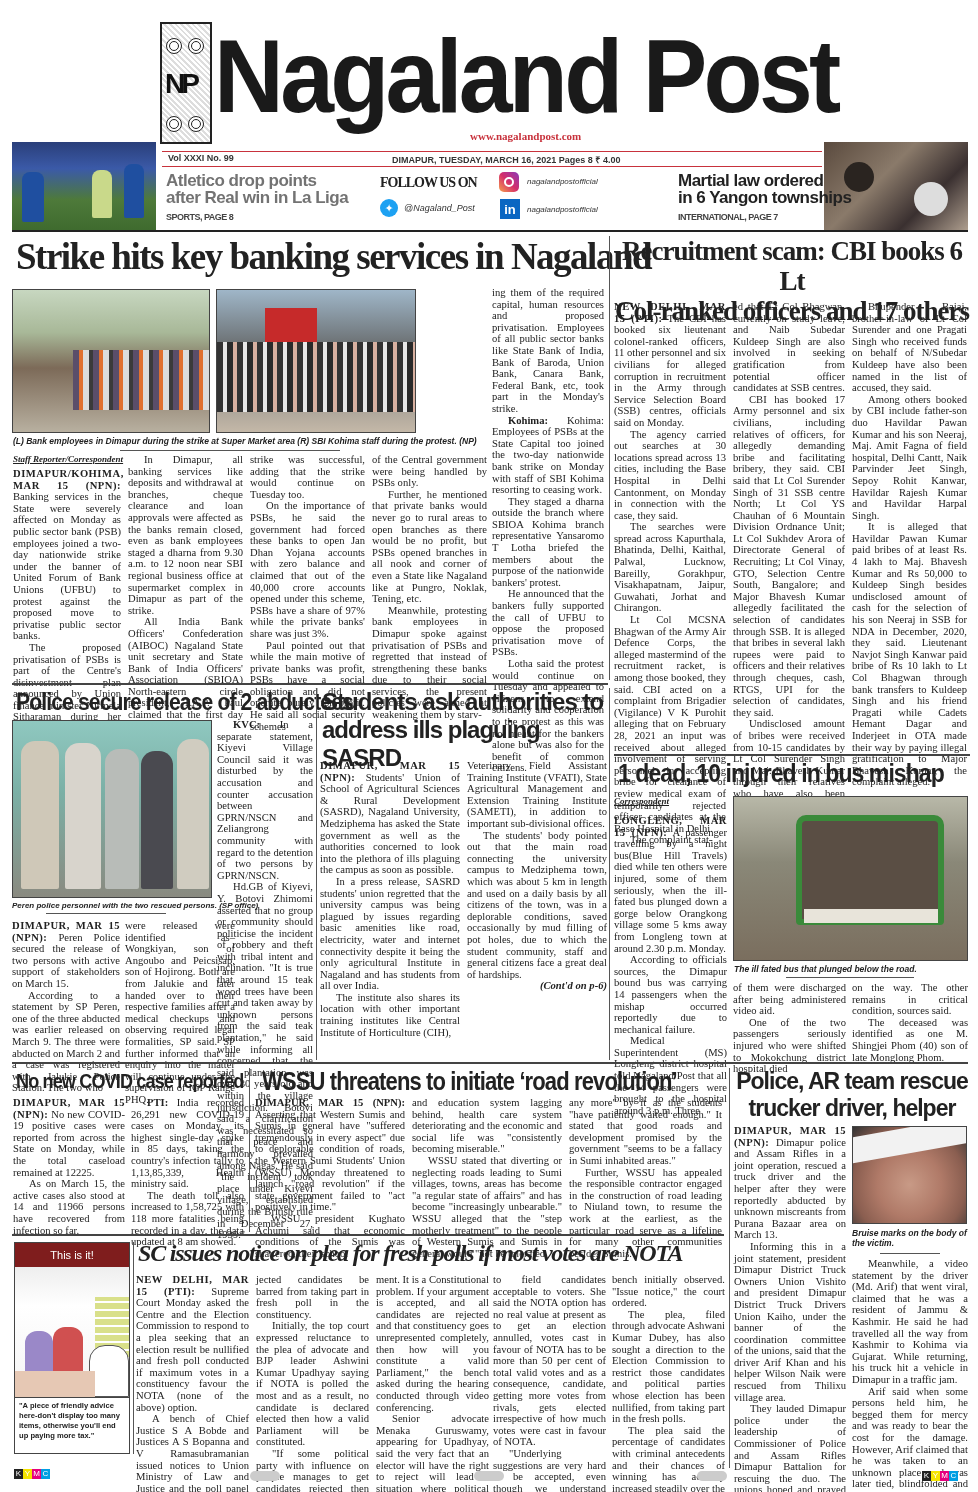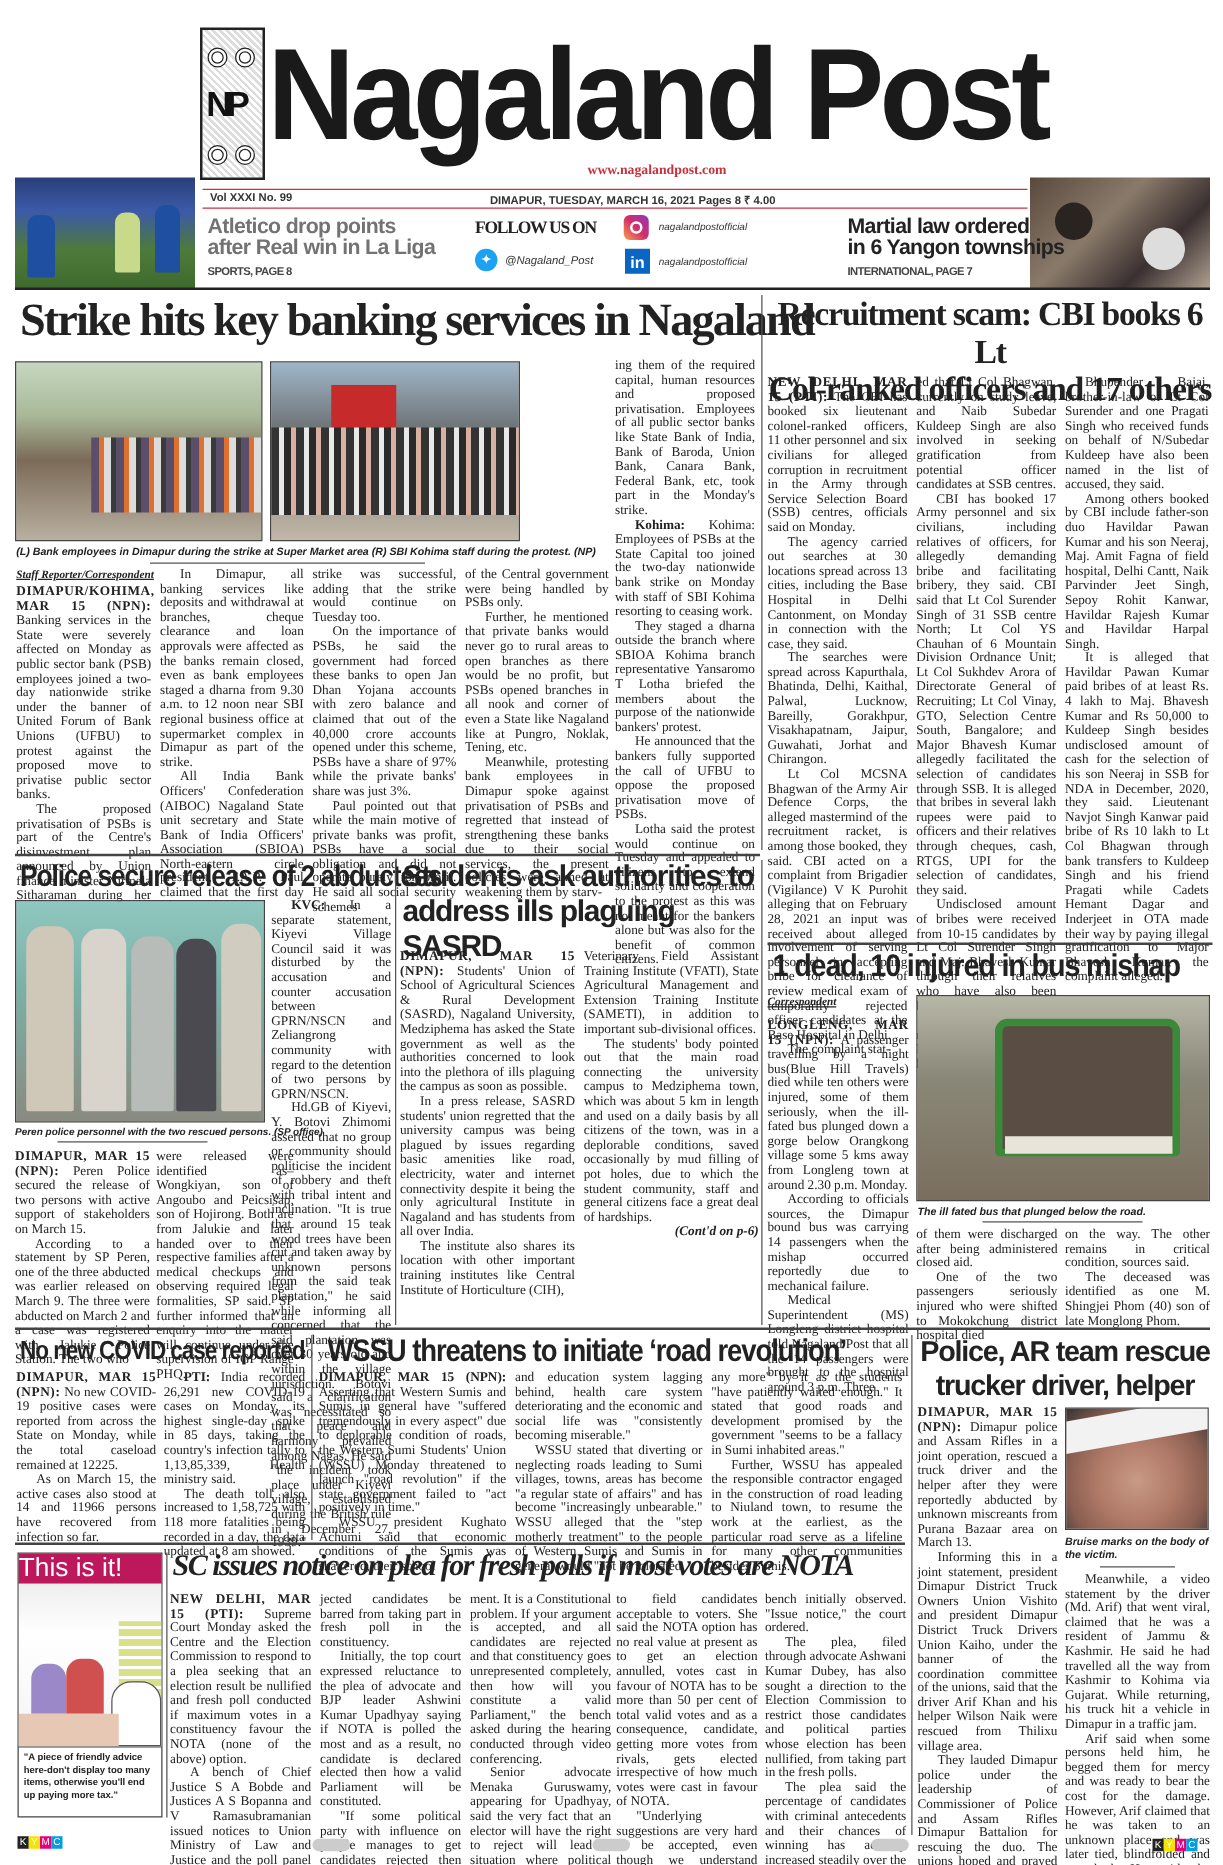--- a/index.html
+++ b/index.html
@@ -186,21 +186,21 @@
   <div class="abs" style="left:70px;top:112px;width:134px;height:14px;background:#e8e4da"></div>
 </div>
 <div class="abs caption" style="left:734px;top:964px;font-size:8.5px;white-space:nowrap">The ill fated bus that plunged below the road.</div>
 <div class="abs" style="left:786px;top:977px;width:128px;height:1px;background:#555"></div>
 <div class="abs body" style="left:614px;top:815px;width:113px">
   <p class="first"><span class="dl">LONGLENG, MAR 15 (NPN):</span> <span>A passenger travelling by a night bus(Blue Hill Travels) died while ten others were injured, some of them seriously, when the ill-fated bus plunged down a gorge below Orangkong village some 5 kms away from Longleng town at around 2.30 p.m. Monday.</span></p>
   <p>According to officials sources, the Dimapur bound bus was carrying 14 passengers when the mishap occurred reportedly due to mechanical failure.</p>
   <p>Medical Superintendent (MS) Longleng district hospital told Nagaland Post that all the 14 passengers were brought to the hospital around 3 p.m. Three</p>
 </div>
 <div class="abs body" style="left:733px;top:982px;width:113px">
-  <p class="first">of them were discharged after being administered closed aid.</p>
+  <p class="first">of them were discharged after being administered video aid.</p>
   <p>One of the two passengers seriously injured who were shifted to Mokokchung district hospital died</p>
 </div>
 <div class="abs body" style="left:852px;top:982px;width:116px">
   <p class="first">on the way. The other remains in critical condition, sources said.</p>
   <p>The deceased was identified as one M. Shingjei Phom (40) son of late Monglong Phom.</p>
 </div>
 
 <div class="abs" style="left:12px;top:1062px;width:956px;height:2px;background:#444"></div>
 
 <div class="abs sanshead" style="left:16px;top:1068px;font-size:21px;line-height:26px;white-space:nowrap;font-family:'Liberation Sans',sans-serif;transform:scaleX(0.86)">No new COVID case reported</div>
@@ -243,21 +243,21 @@
   <p>Informing this in a joint statement, president Dimapur District Truck Owners Union Vishito and president Dimapur District Truck Drivers Union Kaiho, under the banner of the coordination committee of the unions, said that the driver Arif Khan and his helper Wilson Naik were rescued from Thilixu village area.</p>
   <p>They lauded Dimapur police under the leadership of Commissioner of Police and Assam Rifles Dimapur Battalion for rescuing the duo. The unions hoped and prayed that the police and AR will keep up the good work and coordinate with each other for the safety and security of the public.</p>
 </div>
 <div class="abs" style="left:880px;top:1253px;width:60px;height:1px;background:#555"></div>
 <div class="abs body" style="left:852px;top:1258px;width:116px">
   <p>Meanwhile, a video statement by the driver (Md. Arif) that went viral, claimed that he was a resident of Jammu &amp; Kashmir. He said he had travelled all the way from Kashmir to Kohima via Gujarat. While returning, his truck hit a vehicle in Dimapur in a traffic jam.</p>
   <p>Arif said when some persons held him, he begged them for mercy and was ready to bear the cost for the damage. However, Arif claimed that he was taken to an unknown place and was later tied, blindfolded and assaulted. He said the security forces later rescued him.</p>
 </div>
 
 <div class="abs" style="left:14px;top:1242px;width:116px;height:212px;border:1px solid #444">
-  <div style="height:24px;background:#be185d;color:#fff;font-family:'Liberation Sans',sans-serif;font-size:21px;line-height:24px">This is it!</div>
+  <div style="height:24px;background:#7f1d1d;color:#fff;font-family:'Liberation Sans',sans-serif;font-size:11px;text-align:center;line-height:24px">This is it!</div>
   <div style="position:relative;height:130px;background:linear-gradient(180deg,#eee 0%,#fff 30%,#f4f4f4 100%);overflow:hidden">
     <div class="abs" style="left:80px;top:30px;width:36px;height:60px;background:repeating-linear-gradient(0deg,#d9e08a 0 6px,#fff 6px 8px)"></div>
     <div class="abs" style="left:10px;top:64px;width:28px;height:40px;background:#9a88c8;border-radius:12px 12px 0 0"></div>
     <div class="abs" style="left:38px;top:60px;width:30px;height:44px;background:#d05050;border-radius:12px 12px 0 0"></div>
     <div class="abs" style="left:74px;top:78px;width:40px;height:52px;background:#fff;border:1px solid #555;border-radius:16px 16px 0 0"></div>
     <div class="abs" style="left:0;top:104px;width:80px;height:26px;background:#e6c8b4"></div>
   </div>
   <div style="border-top:1px solid #444;padding:3px 4px;font-family:'Liberation Sans',sans-serif;font-weight:bold;font-size:7.6px;line-height:10px;color:#222">"A piece of friendly advice here-don't display too many items, otherwise you'll end up paying more tax."</div>
 </div>
 <div class="abs vrule" style="left:133px;top:1242px;height:212px"></div>

